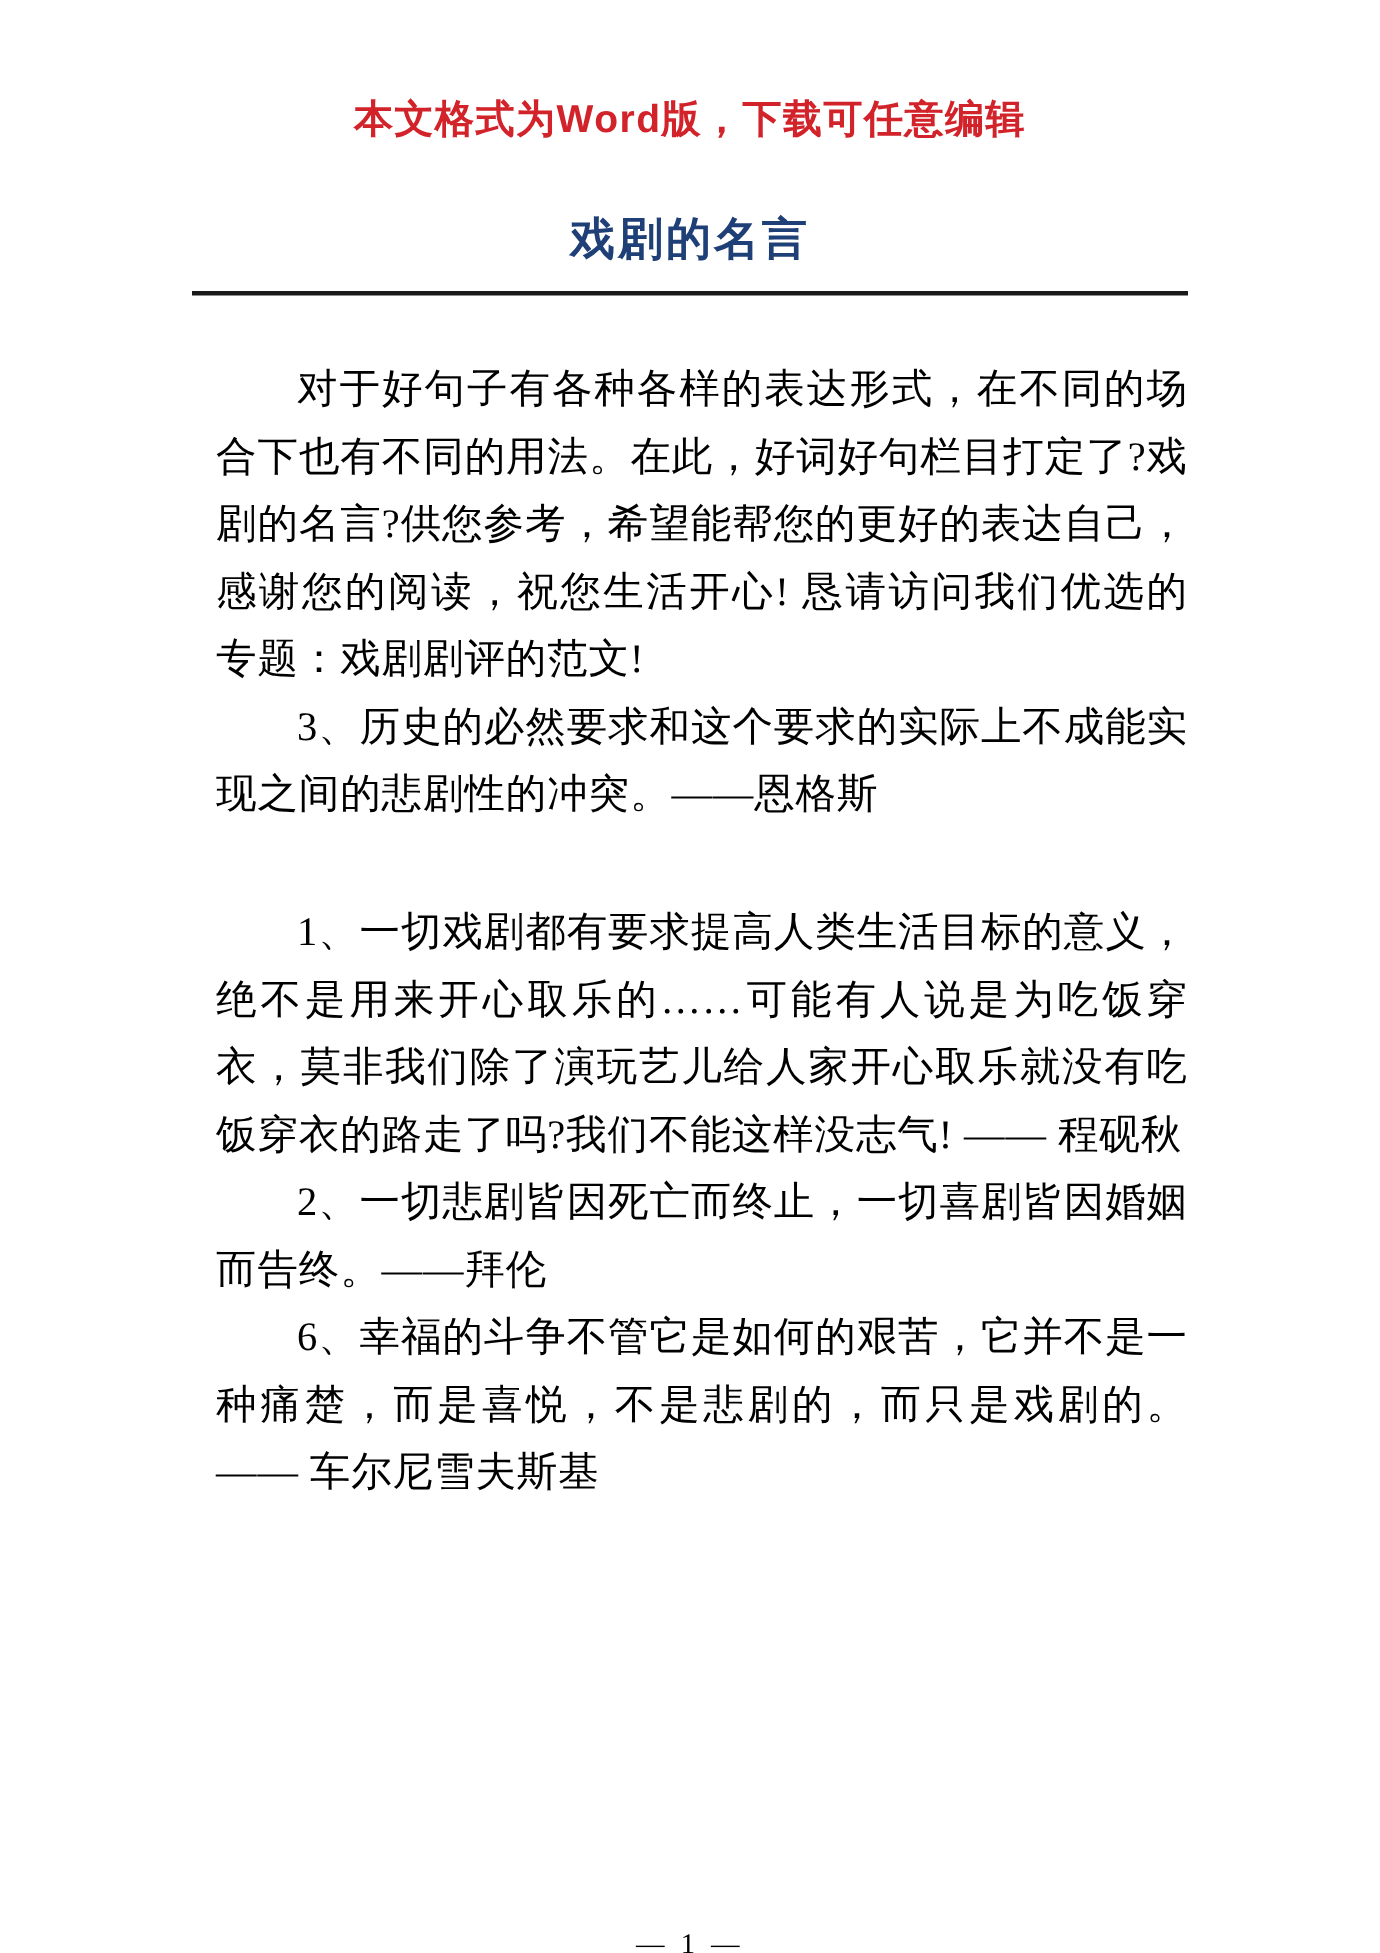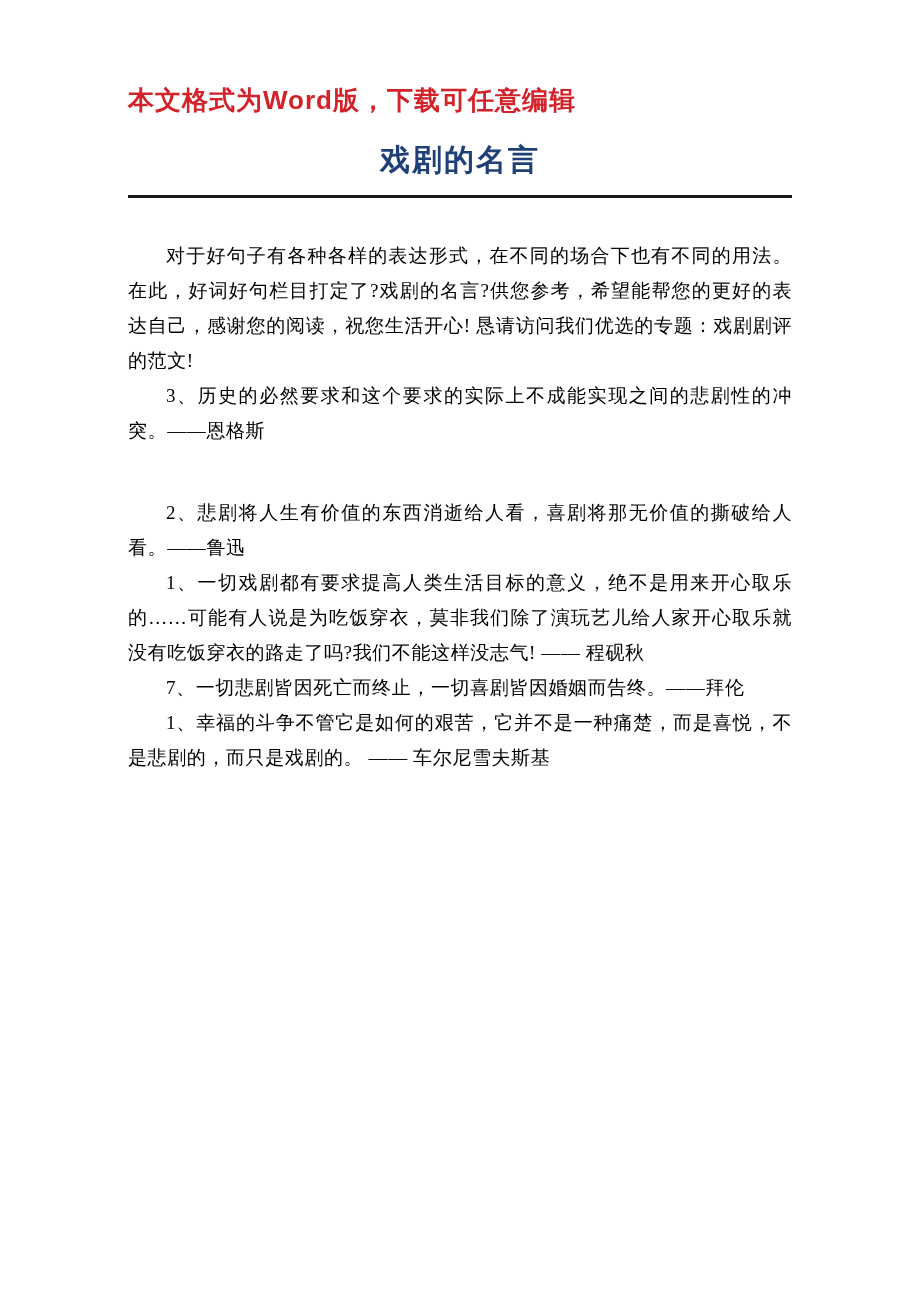--- a/index.html
+++ b/index.html
@@ -15,47 +15,49 @@
     overflow: hidden;
   }
   .page {
     position: relative;
     width: 920px;
     height: 1302px;
     box-sizing: border-box;
     padding: 0 128px;
   }
   .banner {
-    margin-top: 83px;
+    margin-top: 62px;
+    text-align: center;
     color: #d2232a;
     font-size: 26px;
     font-weight: bold;
     letter-spacing: 1px;
     font-family: "Liberation Sans", "DejaVu Sans", sans-serif;
   }
   .doc-title {
-    margin-top: 22px;
+    margin-top: 42px;
     text-align: center;
     color: #1f3f77;
     font-size: 30px;
     font-weight: bold;
     letter-spacing: 2px;
     font-family: "Liberation Sans", "DejaVu Sans", sans-serif;
   }
   .title-rule {
     margin-top: 14px;
     border-top: 3px solid #1a1a1a;
     width: 100%;
   }
   .body-text {
     margin-top: 40px;
-    font-size: 19px;
-    line-height: 35px;
+    font-size: 27px;
+    line-height: 45px;
     text-align: justify;
     letter-spacing: 0.6px;
+    margin-left: 16px;
   }
   .para {
     text-indent: 2em;
     margin: 0;
   }
   .gap {
     height: 47px;
   }
   .page-number {
     position: absolute;
@@ -75,21 +77,20 @@
   <div class="banner">本文格式为Word版，下载可任意编辑</div>
 
   <div class="doc-title">戏剧的名言</div>
 
   <div class="title-rule"></div>
 
   <div class="body-text">
     <p class="para">对于好句子有各种各样的表达形式，在不同的场合下也有不同的用法。在此，好词好句栏目打定了?戏剧的名言?供您参考，希望能帮您的更好的表达自己，感谢您的阅读，祝您生活开心! 恳请访问我们优选的专题：戏剧剧评的范文!</p>
     <p class="para">3、历史的必然要求和这个要求的实际上不成能实现之间的悲剧性的冲突。——恩格斯</p>
     <div class="gap"></div>
-    <p class="para">2、悲剧将人生有价值的东西消逝给人看，喜剧将那无价值的撕破给人看。——鲁迅</p>
     <p class="para">1、一切戏剧都有要求提高人类生活目标的意义，绝不是用来开心取乐的……可能有人说是为吃饭穿衣，莫非我们除了演玩艺儿给人家开心取乐就没有吃饭穿衣的路走了吗?我们不能这样没志气! —— 程砚秋</p>
-    <p class="para">7、一切悲剧皆因死亡而终止，一切喜剧皆因婚姻而告终。——拜伦</p>
-    <p class="para">1、幸福的斗争不管它是如何的艰苦，它并不是一种痛楚，而是喜悦，不是悲剧的，而只是戏剧的。 —— 车尔尼雪夫斯基</p>
+    <p class="para">2、一切悲剧皆因死亡而终止，一切喜剧皆因婚姻而告终。——拜伦</p>
+    <p class="para">6、幸福的斗争不管它是如何的艰苦，它并不是一种痛楚，而是喜悦，不是悲剧的，而只是戏剧的。 —— 车尔尼雪夫斯基</p>
   </div>
 
   <div class="page-number">— 1 —</div>
 
 </div>
 
 </body></html>

